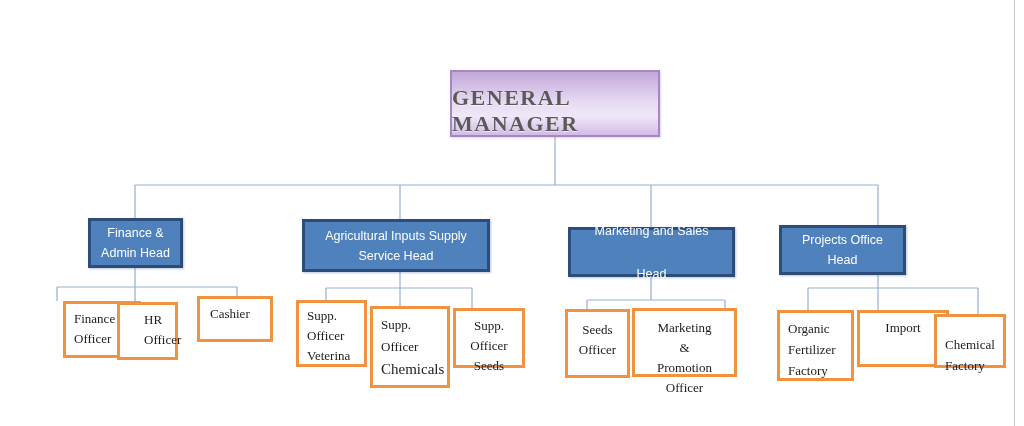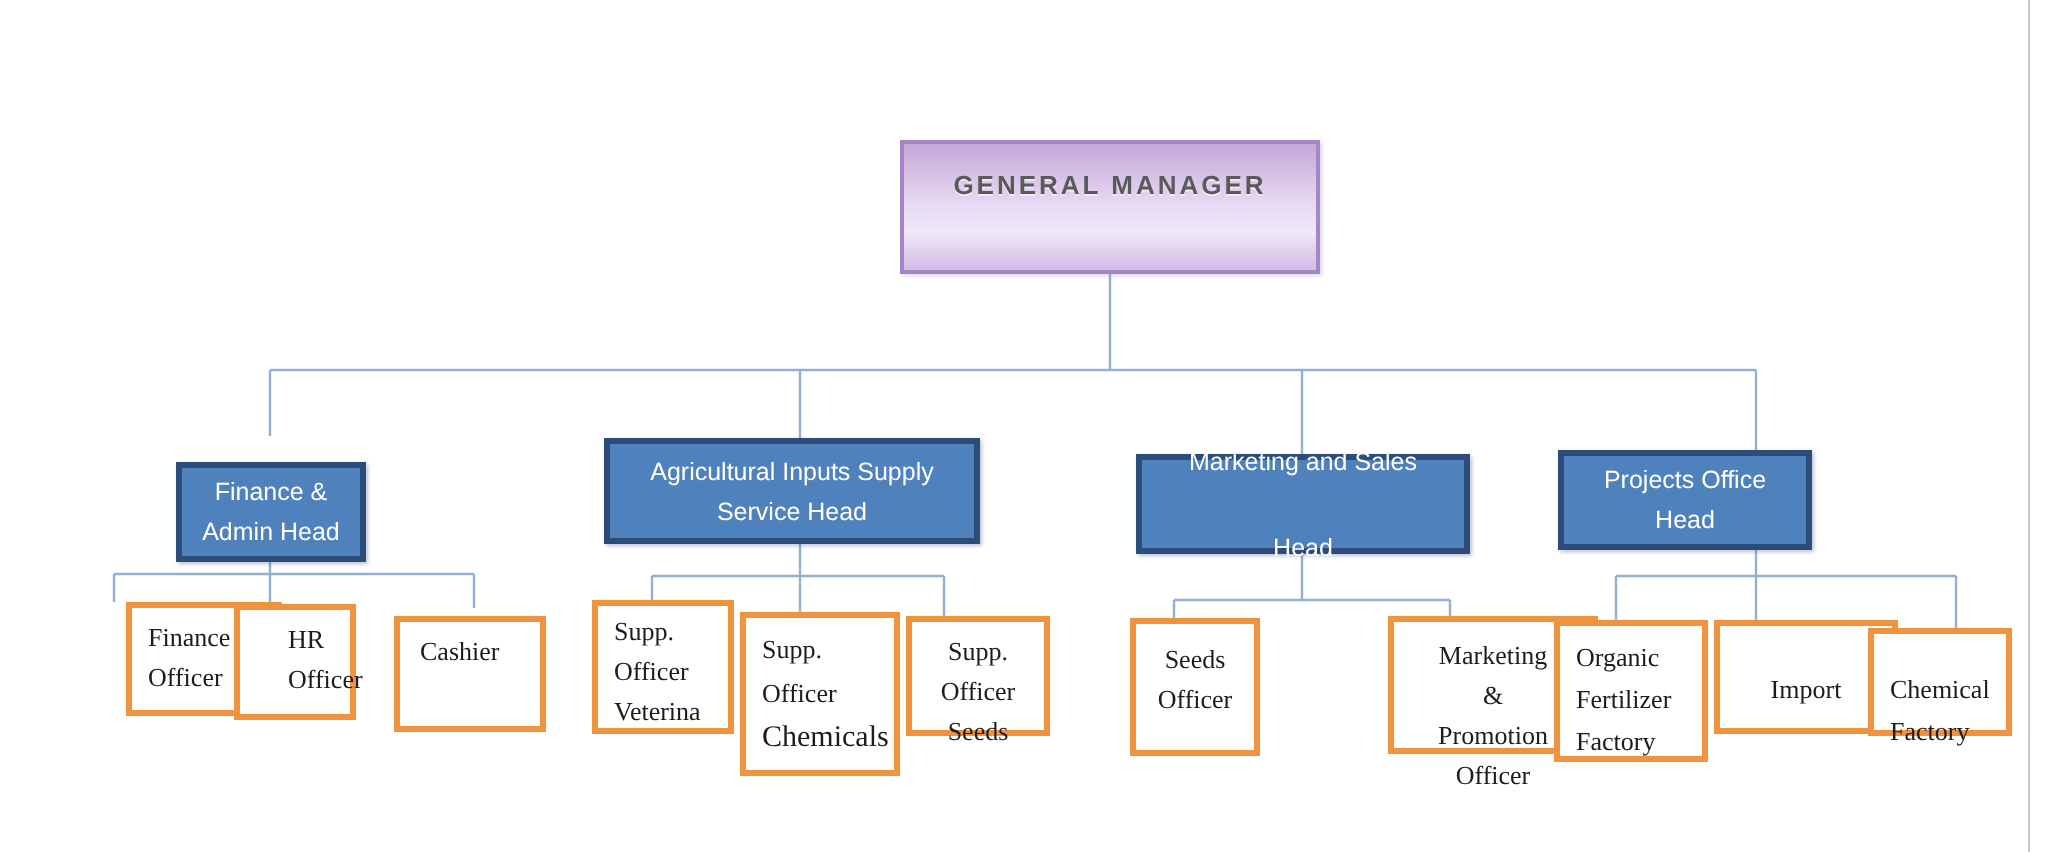--- a/index.html
+++ b/index.html
@@ -28,71 +28,71 @@
   
   .root-box {
     left: 450px; top: 70px; width: 210px; height: 67px;
     border: 2px solid #a687c6;
     background: linear-gradient(180deg, #c3a7d9 0%, #e7daf3 48%, #efe8f8 70%, #d2bbe5 100%);
     display: flex; justify-content: center;
     padding-top: 13px;
     box-shadow: 1px 1px 2px rgba(160,140,190,0.35);
   }
   .root-label {
-    font-family: Liberation Sans, sans-serif;
+    font-family: Liberation Serif, serif;
     font-weight: bold;
-    font-size: 13px;
+    font-size: 22px;
     letter-spacing: 1.5px;
     color: #5a5a5a;
     text-shadow: 0 1px 0 rgba(255,255,255,0.55);
   }
 
   
   .head-box {
     border: 3px solid #2c4d79;
     background: #4f81bd;
     color: #ffffff;
     display: flex; flex-direction: column;
     align-items: center; justify-content: center;
     text-align: center;
     font-size: 12.5px;
     line-height: 20px;
     box-shadow: 1px 1px 2px rgba(60,90,130,0.35);
   }
-  .head-finance   { left: 88px;  top: 218px; width: 95px;  height: 50px; margin-top: 13px; }
+  .head-finance   { left: 88px;  top: 218px; width: 95px;  height: 50px; }
   .head-agri      { left: 302px; top: 219px; width: 188px; height: 53px; }
   .head-marketing { left: 568px; top: 227px; width: 167px; height: 50px; gap: 23px; }
   .head-projects  { left: 779px; top: 225px; width: 127px; height: 50px; }
 
   
   .child-box {
     border: 3px solid #f0923e;
     background: #ffffff;
     color: #1c1c1c;
     font-family: "Liberation Serif", serif;
     font-size: 13px;
     line-height: 20px;
     padding: 5px 8px;
   }
   .child-center { text-align: center; }
   .line-lg { font-size: 15px; }
 
   .c-finance-officer { left: 27px;  top: 301px; width: 78px;  height: 57px; margin-left: 36px; }
   .c-hr-officer      { left: 117px; top: 302px; width: 61px;  height: 58px; padding-left: 24px; }
-  .c-cashier         { left: 197px; top: 308px; width: 76px;  height: 58px; padding-left: 10px; }
+  .c-cashier         { left: 197px; top: 296px; width: 76px;  height: 46px; padding-left: 10px; }
 
   .c-supp-veterina   { left: 296px; top: 300px; width: 71px;  height: 67px; padding-top: 3px; }
   .c-supp-chemicals  { left: 370px; top: 306px; width: 80px;  height: 82px; line-height: 22px; }
   .c-supp-seeds      { left: 453px; top: 308px; width: 72px;  height: 60px; padding: 5px 3px; }
 
   .c-sales-officer   { left: 565px; top: 309px; width: 65px;  height: 69px; padding: 8px 3px; }
-  .c-mkt-promo       { left: 694px; top: 308px; width: 105px; height: 69px; padding: 7px 19px; }
+  .c-mkt-promo       { left: 632px; top: 308px; width: 105px; height: 69px; padding: 7px 19px; }
 
   .c-organic         { left: 777px; top: 310px; width: 77px;  height: 71px; line-height: 21px; }
-  .c-import          { left: 857px; top: 310px; width: 92px;  height: 57px; padding: 22px 3px; }
+  .c-import          { left: 857px; top: 310px; width: 92px;  height: 57px; padding: 5px 3px; }
   .c-chemical        { left: 934px; top: 314px; width: 72px;  height: 54px; padding: 17px 8px; line-height: 21px; }
 </style>
 </head>
 <body>
 
 <div class="stage">
 
   <svg class="connectors" viewBox="0 0 1024 426" xmlns="http://www.w3.org/2000/svg">
     <g stroke="#93afd3" stroke-width="1.2" fill="none">
 

